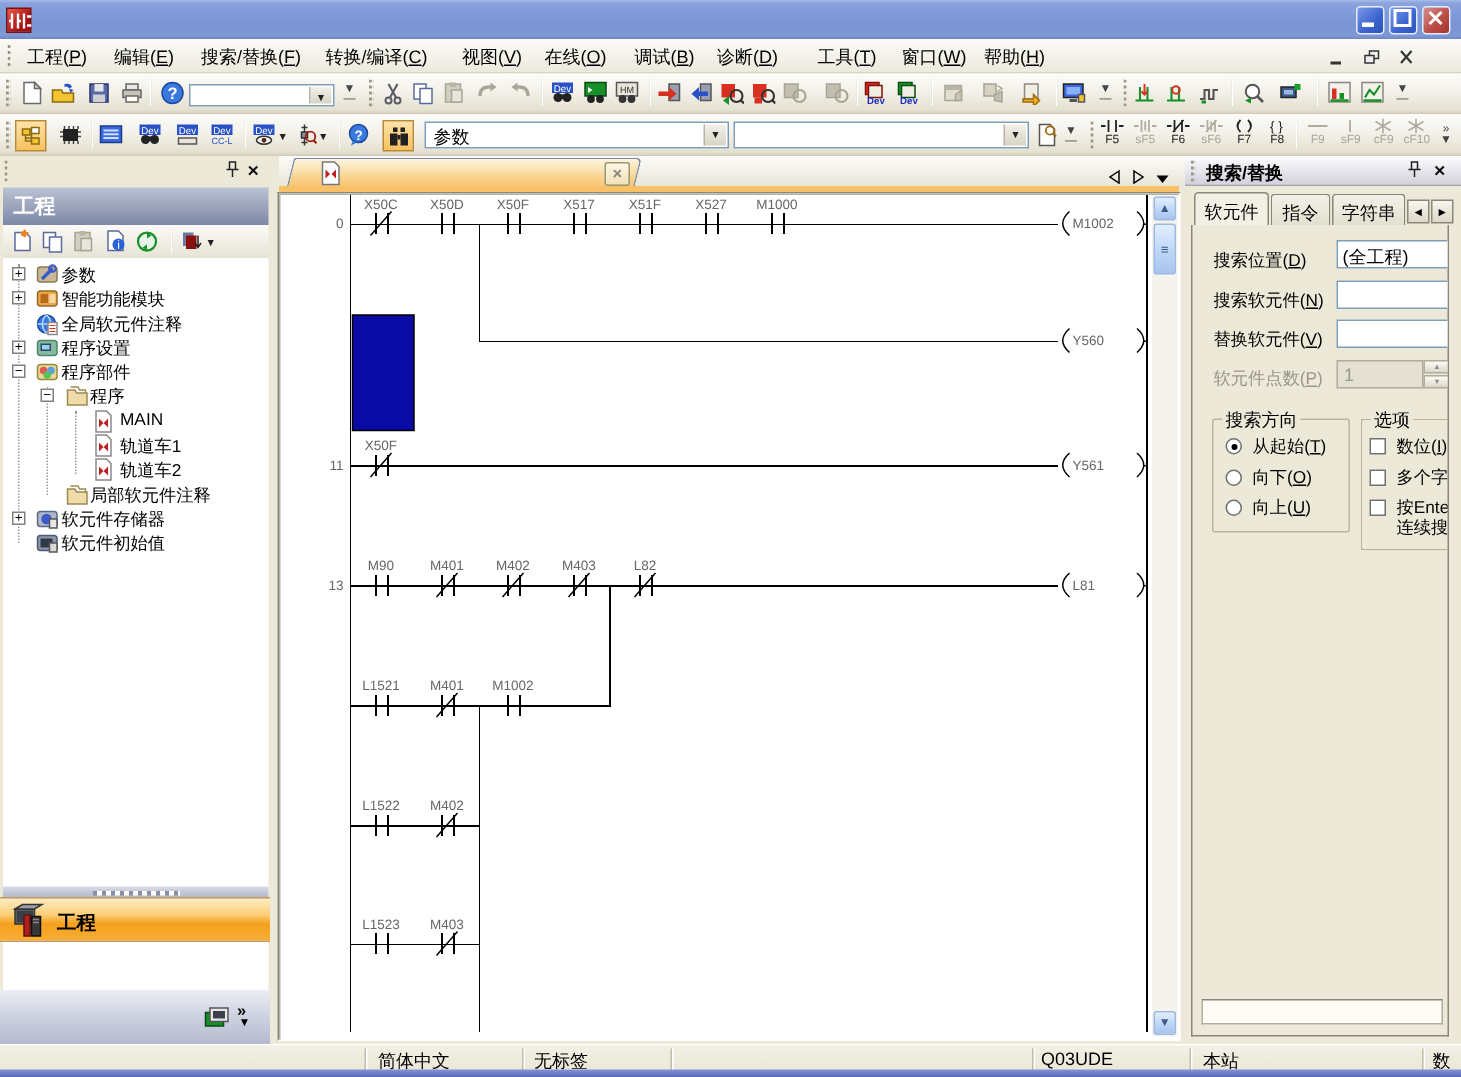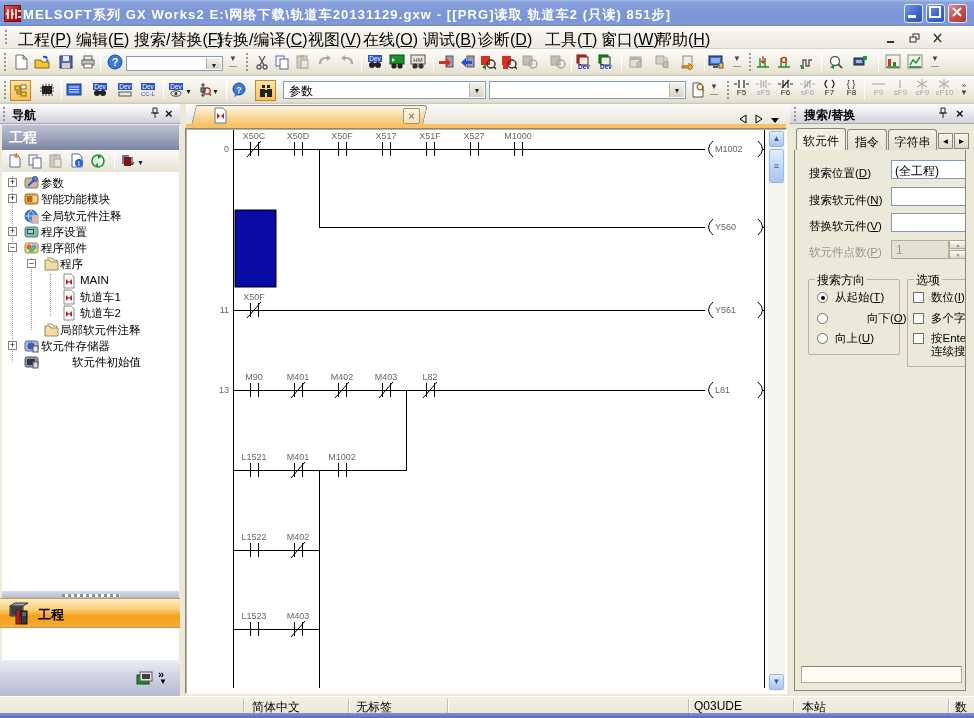--- a/index.html
+++ b/index.html
@@ -12,21 +12,21 @@
   background:linear-gradient(180deg,#a8bbe8 0%, #8ba3dd 8%, #7f99d8 40%, #7a94d4 70%, #809ad8 90%, #6f88c6 100%); }
 #title-ico { left:4px; top:5px; width:17px; height:17px; background:linear-gradient(135deg,#e85a4a,#a81010 70%); border:1px solid #7a1010; padding:0; }
 #title-txt { left:23px; top:6px; font-size:13px; font-weight:bold; color:#fff; letter-spacing:1.1px; white-space:nowrap; }
 .capbtn { top:4px; width:19px; height:19px; border-radius:3px; border:1px solid #e4ecfb; color:#fff; font-weight:bold; text-align:center; }
 #btn-min { left:904px; background:linear-gradient(135deg,#7a9ae8,#3a63d0 60%,#2f55bb); }
 #btn-max { left:926px; background:linear-gradient(135deg,#7a9ae8,#3a63d0 60%,#2f55bb); }
 #btn-cls { left:948px; background:linear-gradient(135deg,#d89090,#b84a42 60%,#a43830); }
 
 
 #menubar { left:0; top:26px; width:974px; height:23px; background:linear-gradient(180deg,#fbfaf6,#eceade); border-bottom:1px solid #d8d4c4; }
-.menuitem { position:absolute; top:30px; font-size:16px; color:#000; white-space:nowrap; }
+.menuitem { position:absolute; top:30px; font-size:12px; color:#000; white-space:nowrap; }
 .grip { position:absolute; width:3px; background-image:radial-gradient(circle at 1px 1px,#9a9686 1px,transparent 1.2px); background-size:3px 4px; }
 .mdibtn { position:absolute; top:33px; width:14px; height:11px; color:#222; font-size:10px; line-height:10px; text-align:center; }
 
 
 .tbrow { background:linear-gradient(180deg,#fcfcfa 0%,#f3f1e9 45%,#e6e2d2 92%,#dcd8c6 100%); border-bottom:1px solid #cfcaba; }
 #tb1 { left:0; top:49px; width:974px; height:27px; }
 #tb2 { left:0; top:76px; width:974px; height:28px; }
 .tsep { position:absolute; width:1px; height:18px; background:#b8b4a4; border-right:1px solid #fff; }
 .chev { position:absolute; font-size:8px; color:#444; line-height:7px; text-align:center; width:10px; }
 .combo { position:absolute; background:#fff; border:1px solid #7f9db9; }
@@ -77,21 +77,20 @@
 #bluestrip { left:0; top:713px; width:974px; height:5px; background:linear-gradient(180deg,#8694d8,#5868b8); }
 </style>
 </head>
 <body>
 <div id="win">
 
   <div id="titlebar" class="abs"></div>
   <div id="title-ico" class="abs"><svg width="16" height="16">
         <path d="M3 3 v10 M7 3 v10 M1 8 h2 M7 8 h2 M11 3 v10 M13 5 h3 M13 11 h3" stroke="#fff" stroke-width="1.6" fill="none"></path>
       </svg></div>
-  <div id="title-txt" class="abs">MELSOFT系列 GX Works2 E:\网络下载\轨道车20131129.gxw - [[PRG]读取 轨道车2 (只读) 851步]</div>
   <div id="btn-min" class="abs capbtn"><svg width="17" height="15">
         <rect x="3" y="10" width="8" height="3" fill="#fff"></rect>
       </svg></div>
   <div id="btn-max" class="abs capbtn"><svg width="17" height="15">
         <rect x="3" y="2" width="10" height="10" fill="none" stroke="#fff" stroke-width="2"></rect>
       </svg></div>
   <div id="btn-cls" class="abs capbtn"><svg width="17" height="15">
         <path d="M4 3 L12 11 M12 3 L4 11" stroke="#fff" stroke-width="2"></path>
       </svg></div>
 
@@ -395,21 +394,20 @@
   <div class="fkey gray" style="left:913px;top:78px;"><svg width="17" height="10">
           <path d="M3 8 L13 2 M3 2 L13 8 M8 0 v10" stroke="#b0aca0" stroke-width="1.1" fill="none"></path>
         </svg><br><span style="position:relative;top:-4px;">cF9</span></div>
   <div class="fkey gray" style="left:935px;top:78px;"><svg width="17" height="10">
           <path d="M3 8 L13 2 M3 2 L13 8 M8 0 v10" stroke="#b0aca0" stroke-width="1.1" fill="none"></path>
         </svg><br><span style="position:relative;top:-4px;">cF10</span></div>
   <div class="abs chev" style="left:959px;top:82px;">»<br>▼</div>
     </div>
 
   <div id="nav" class="abs">
-    <div class="phead" style="left:0; top:0; width:180px; padding:3px 0 0 12px;">导航</div>
     <div class="grip" style="left:3px; top:3px; height:14px;"></div>
     <div class="pin" style="left:148px; top:3px;"><svg width="12" height="13">
           <path d="M5 1 h4 v5 h-4 z M3 6 h8 M7 6 v5" stroke="#222" fill="none"></path>
         </svg></div>
     <div class="pin" style="left:165px; top:2px; font-weight:bold;">×</div>
     <div id="nav-eng" class="abs">工程</div>
     <div id="nav-tools" class="abs">
         <div class="abs" style="left:5px;top:3px;"><svg width="16" height="17">
             <path d="M3 2 h7 l3 3 v9 h-10 z" fill="#fff" stroke="#5a6a9a"></path>
             <path d="M8 1 l3 1 -1 3 -3 -1 z" fill="#f08020"></path>
@@ -515,21 +513,21 @@
             <rect x="1" y="3" width="13" height="10" rx="2" fill="#b0b8c8" stroke="#5a6a8a"></rect>
             <circle cx="7" cy="8" r="3.5" fill="#3a5ac8"></circle>
             <rect x="9" y="8" width="5" height="6" fill="#e8e8e8" stroke="#555"></rect>
           </svg></div>
         <div class="trow" style="left:39px;top:167px;">软元件存储器</div>
         <div class="abs" style="left:22px;top:182px;"><svg width="15" height="16">
             <rect x="1" y="3" width="13" height="10" rx="2" fill="#9098a8" stroke="#4a5a7a"></rect>
             <rect x="3" y="5" width="8" height="6" fill="#303848"></rect>
             <rect x="9" y="8" width="5" height="6" fill="#d8d8d8" stroke="#555"></rect>
           </svg></div>
-        <div class="trow" style="left:39px;top:183px;margin-left:31px;">软元件初始值</div>
+        <div class="trow" style="left:39px;top:183px;">软元件初始值</div>
       </div>
     <div id="nav-split" class="abs">
         <div style="position:absolute;left:60px;top:2.5px;width:58px;height:3px;background-image:repeating-linear-gradient(90deg,#8a90a4 0 3px,#fff 3px 6px);"></div>
       </div>
     <div id="nb-proj" class="abs navbtn">
         <div class="abs" style="left:8px;top:3px;"><svg width="26" height="24">
             <path d="M2 4 h13 v10 h-13 z" fill="#6a7078" stroke="#333"></path>
             <path d="M3 5 h11 v8 h-11 z" fill="#3a4048"></path>
             <path d="M2 4 l5 -3 h13 l-5 3 z" fill="#9aa0a8" stroke="#333"></path>
             <rect x="8" y="8" width="4" height="14" fill="#b02020" stroke="#601010"></rect>
@@ -711,21 +709,21 @@
         <div class="abs" style="left:154px;top:90px;width:18px;height:9px;background:linear-gradient(180deg,#fdfcf8,#dcd8c8);border:1px solid #b0ac9c;font-size:5px;color:#8a8a8a;text-align:center;line-height:8px;">▲</div>
         <div class="abs" style="left:154px;top:100px;width:18px;height:9px;background:linear-gradient(180deg,#fdfcf8,#dcd8c8);border:1px solid #b0ac9c;font-size:5px;color:#8a8a8a;text-align:center;line-height:8px;">▼</div>
         <div class="gbox" style="left:13px;top:129px;width:92px;height:76px;">
           <div class="gtitle">搜索方向</div>
         </div>
         <div class="radio" style="left:22px;top:142px;">
           <div style="position:absolute;left:2.5px;top:2.5px;width:4px;height:4px;border-radius:50%;background:#000;"></div>
         </div>
         <div class="rlabel" style="left:40px;top:140px;">从起始(<u>T</u>)</div>
         <div class="radio" style="left:22px;top:163px;"></div>
-        <div class="rlabel" style="left:40px;top:161px;margin-left:32px;">向下(<u>O</u>)</div>
+        <div class="rlabel" style="left:40px;top:161px;">向下(<u>O</u>)</div>
         <div class="radio" style="left:22px;top:183px;"></div>
         <div class="rlabel" style="left:40px;top:181px;">向上(<u>U</u>)</div>
         <div class="gbox" style="left:112px;top:129px;width:66px;height:88px;border-right:none;">
           <div class="gtitle">选项</div>
         </div>
         <div class="check" style="left:118px;top:142px;"></div>
         <div class="rlabel" style="left:136px;top:140px;">数位(<u>I</u>)</div>
         <div class="check" style="left:118px;top:163px;"></div>
         <div class="rlabel" style="left:136px;top:161px;">多个字</div>
         <div class="check" style="left:118px;top:183px;"></div>

